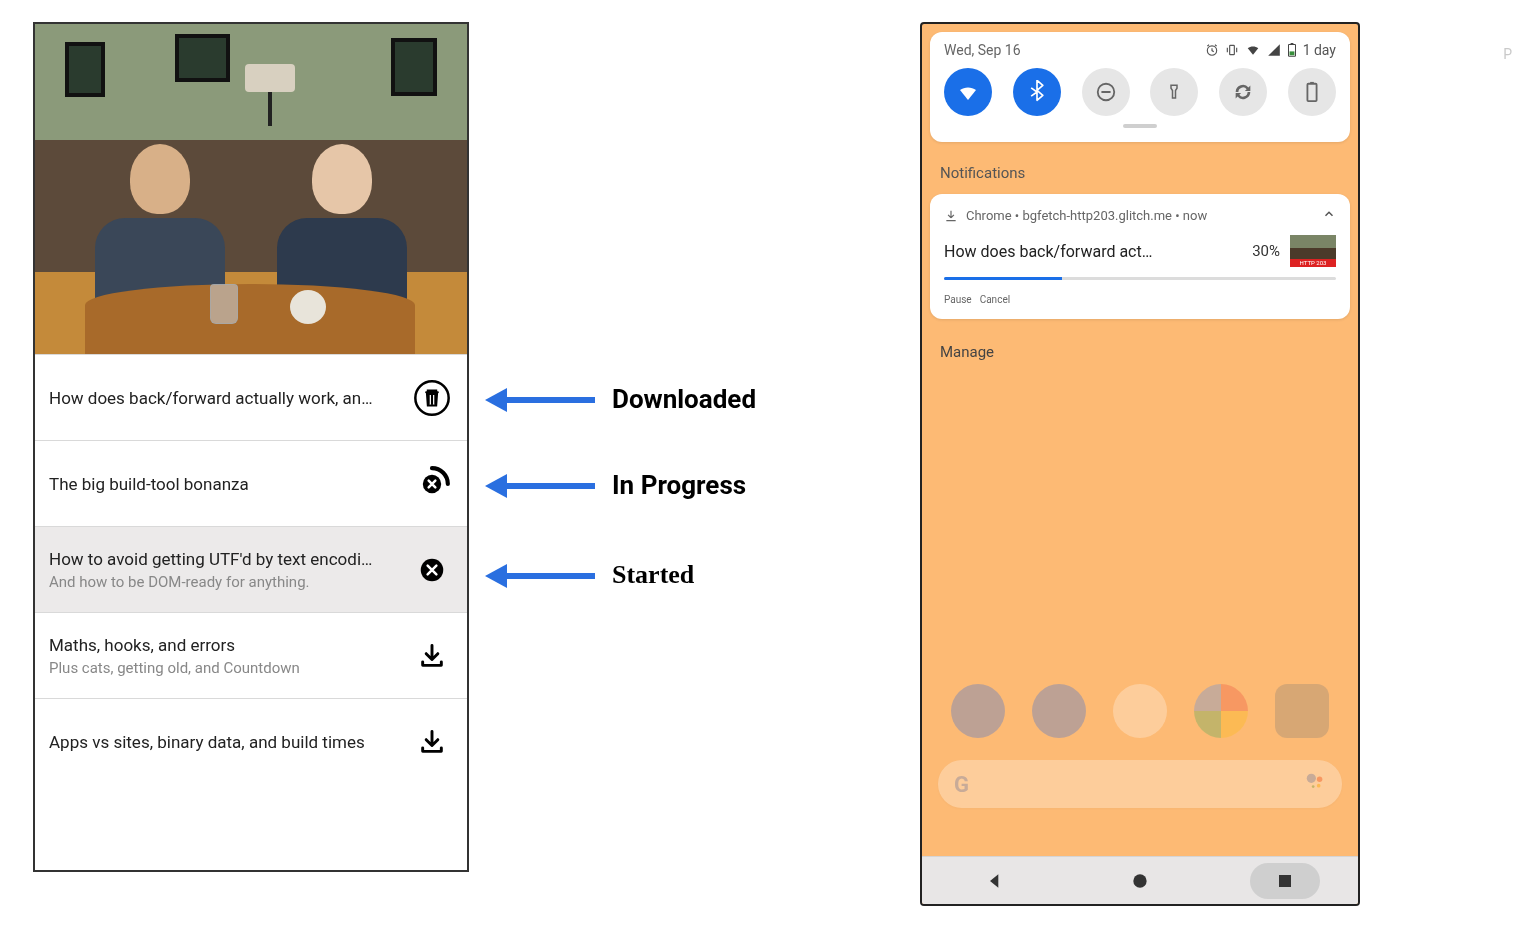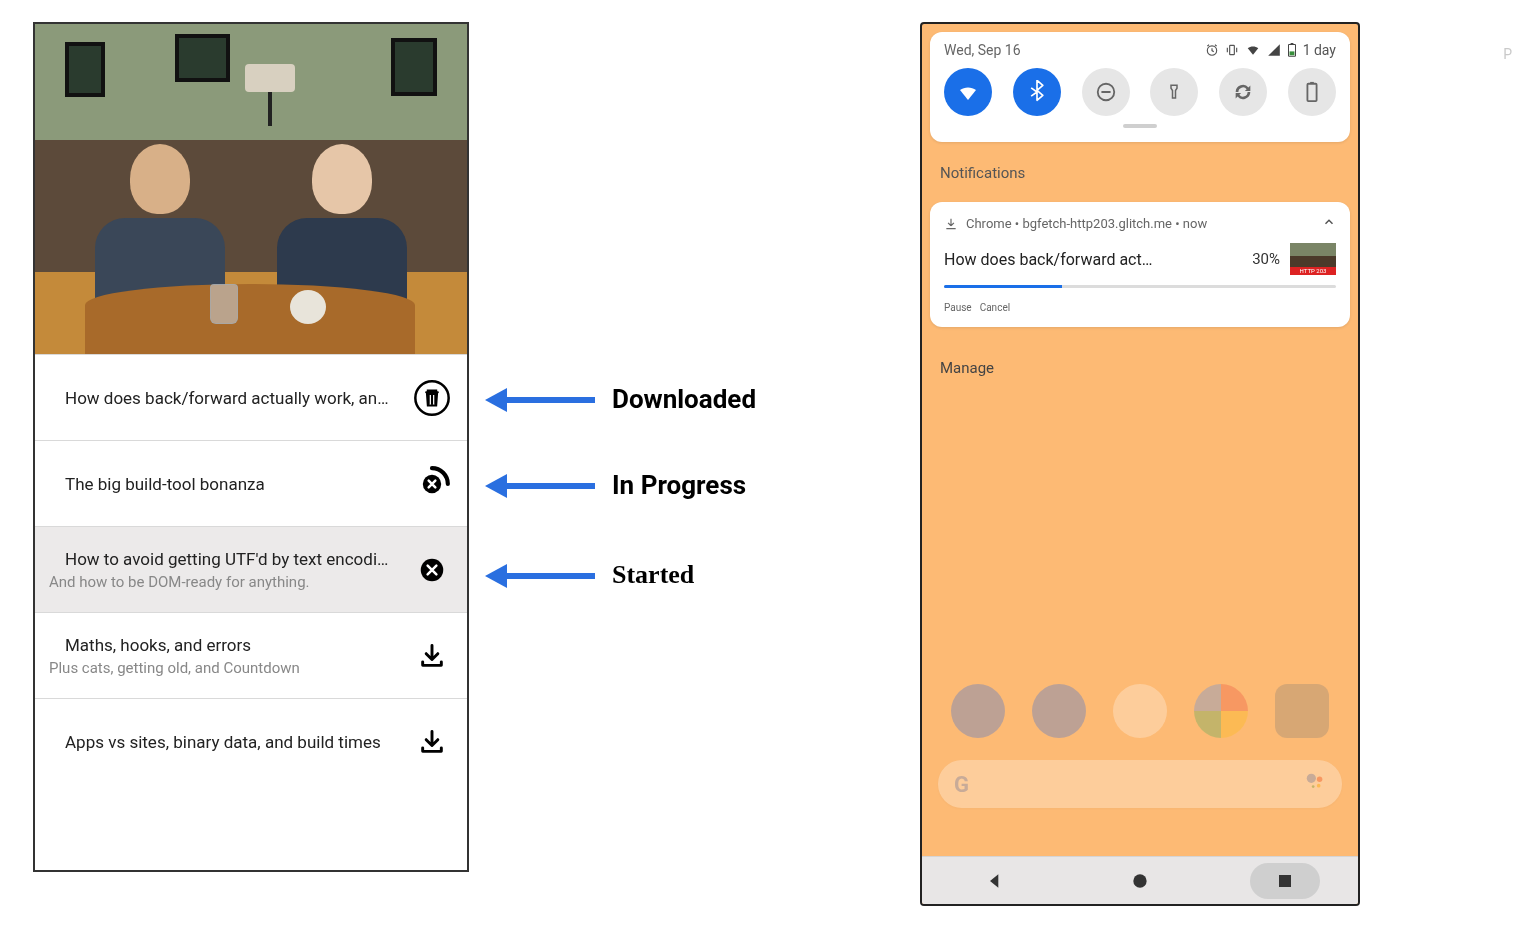--- a/index.html
+++ b/index.html
@@ -46,21 +46,21 @@
     border-top: 1px solid #d9d9d9;
     padding: 14px 14px 14px 14px;
     display: flex;
     align-items: center;
     min-height: 86px;
   }
   .row.hl { background:#eceaea; }
   .row .txt { flex:1; min-width:0; padding-right:8px;}
   .row .title {
     font-size: 17px; color:#222; font-weight:400;
-    white-space:nowrap; overflow:hidden; text-overflow:ellipsis;margin-left:16px;
+    white-space:nowrap; overflow:hidden; text-overflow:ellipsis;
   }
   .row .sub {
     font-size: 15px; color:#888; margin-top:4px;
     white-space:nowrap; overflow:hidden; text-overflow:ellipsis;
   }
   .row .icon { width:42px; display:flex; justify-content:center; align-items:center; }
   .icon svg { display:block; }
 
   
   .arrow {
@@ -111,21 +111,21 @@
     width:48px;height:48px;border-radius:50%;
     background:#e6e6e6; color:#666;
     display:flex;align-items:center;justify-content:center;
   }
   .toggle.on{ background:#1a6fe8; color:#fff;}
   .handle{ width:34px;height:4px;background:#cfcfcf;border-radius:2px;margin:8px auto 0;}
   .section-label{
     font-size:15px; color:#555; padding:14px 18px 8px;
   }
   .notif{
-    margin:12px 8px;
+    margin:4px 8px;
     background:#fff;
     border-radius:12px;
     padding:12px 14px 14px;
     box-shadow:0 1px 3px rgba(0,0,0,0.1);
   }
   .notif-head{
     display:flex;align-items:center;gap:8px;font-size:13px;color:#666;
   }
   .caret{ margin-left:auto; font-size:16px; color:#555;}
   .notif-body{

